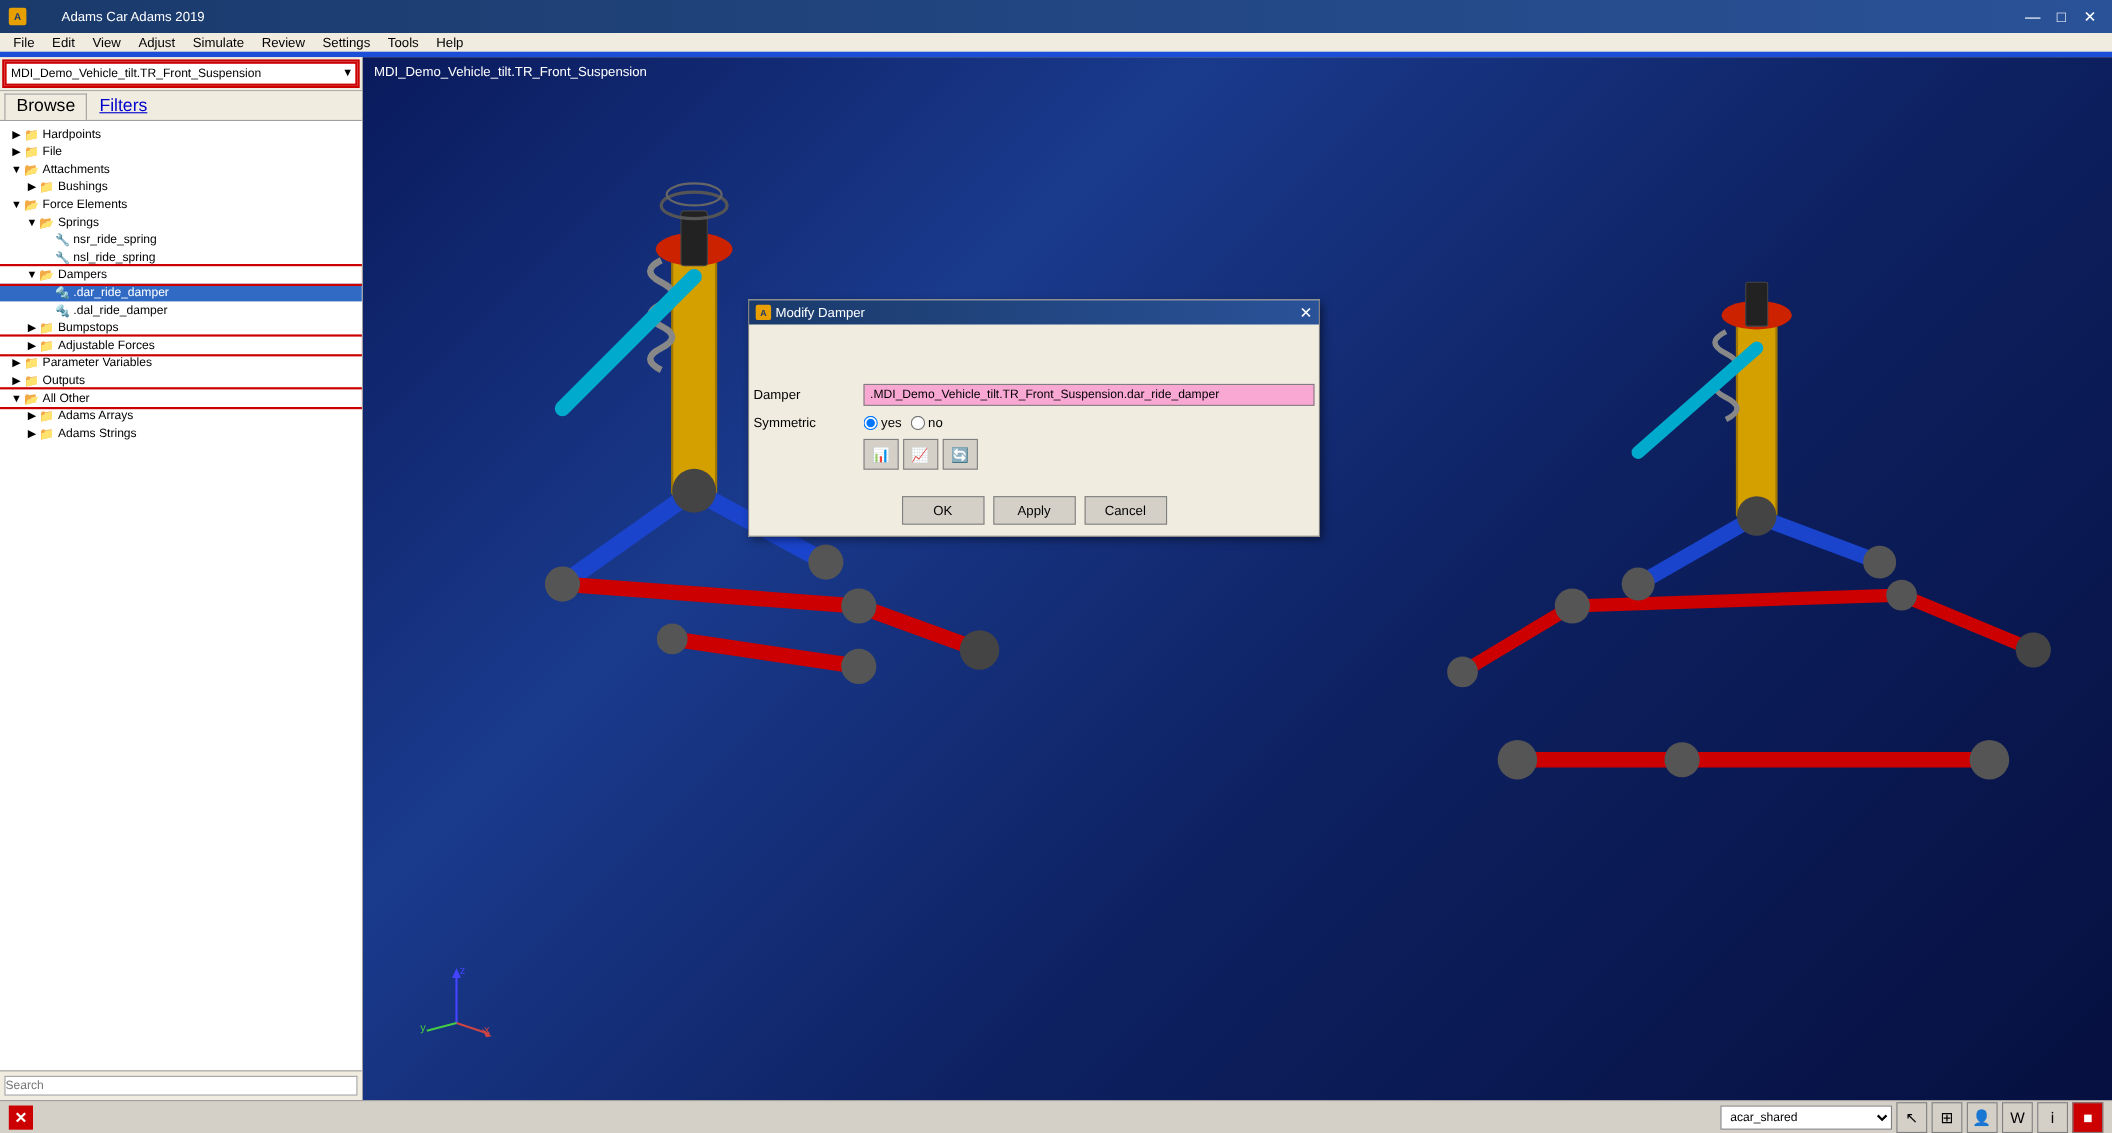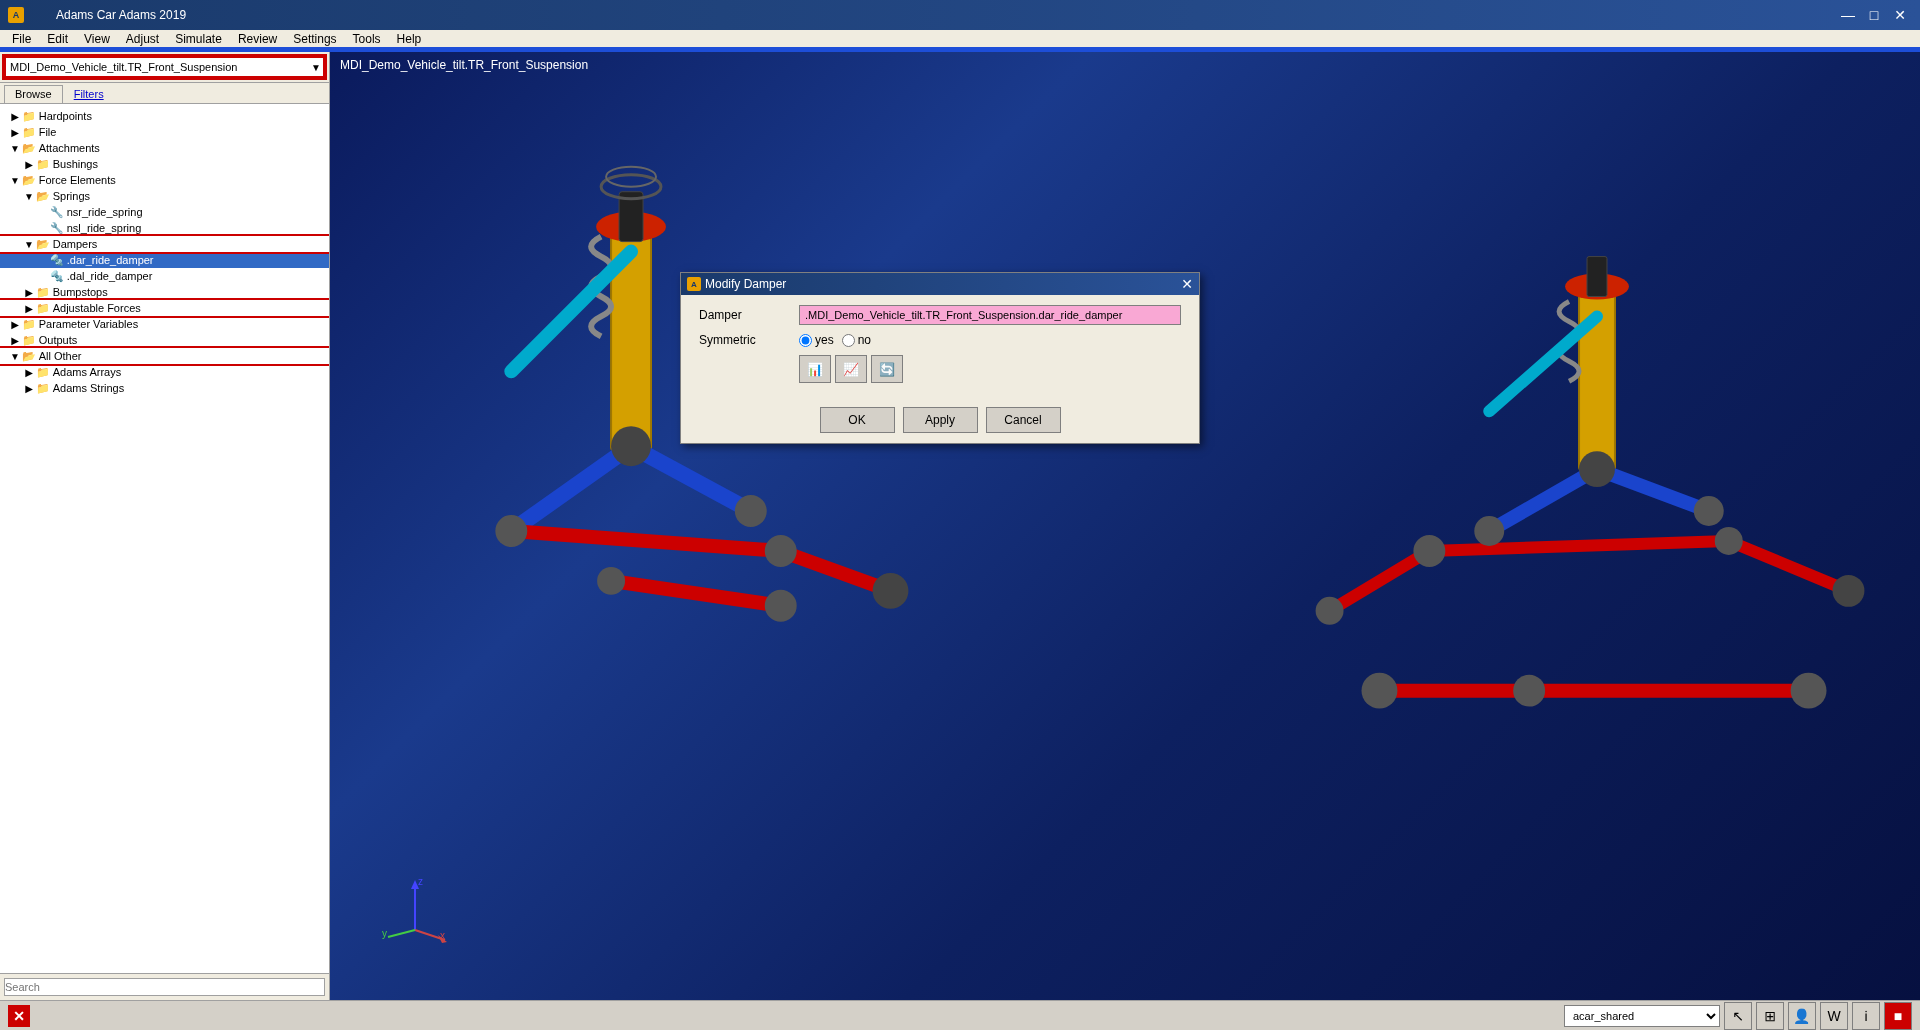--- a/index.html
+++ b/index.html
@@ -78,21 +78,21 @@
 
     .tabs-row {
       display: flex;
       padding: 2px 4px 0;
       border-bottom: 1px solid #a0a0a0;
       background: #f0ece0;
     }
     .tab {
       padding: 2px 10px;
       cursor: pointer;
-      font-size: 11px;
+      font-size: 16px;
       color: #0000cc;
       border: 1px solid transparent;
       text-decoration: underline;
     }
     .tab.active {
       border: 1px solid #a0a0a0;
       border-bottom: none;
       background: #f0ece0;
       text-decoration: none;
       color: #000;
@@ -180,21 +180,21 @@
       justify-content: space-between;
       padding: 4px 6px;
       background: linear-gradient(to right, #1a3a6b, #2a5298);
       color: white;
     }
     .dialog-titlebar-left { display: flex; align-items: center; gap: 4px; }
     .dialog-title-icon { width: 14px; height: 14px; background: #e8a000; border-radius: 2px; font-size: 8px; display: flex; align-items: center; justify-content: center; color: #1a3a6b; font-weight: bold; }
     .dialog-title-text { font-size: 12px; }
     .dialog-close { background: none; border: none; color: white; cursor: pointer; font-size: 14px; line-height: 1; }
 
-    .dialog-body { padding: 10px 18px; }
+    .dialog-body { padding: 10px 4px; margin-top: 44px; }
 
     .form-row {
       display: flex;
       align-items: center;
       margin-bottom: 8px;
     }
     .form-label {
       width: 100px;
       font-size: 12px;
       color: #000;

